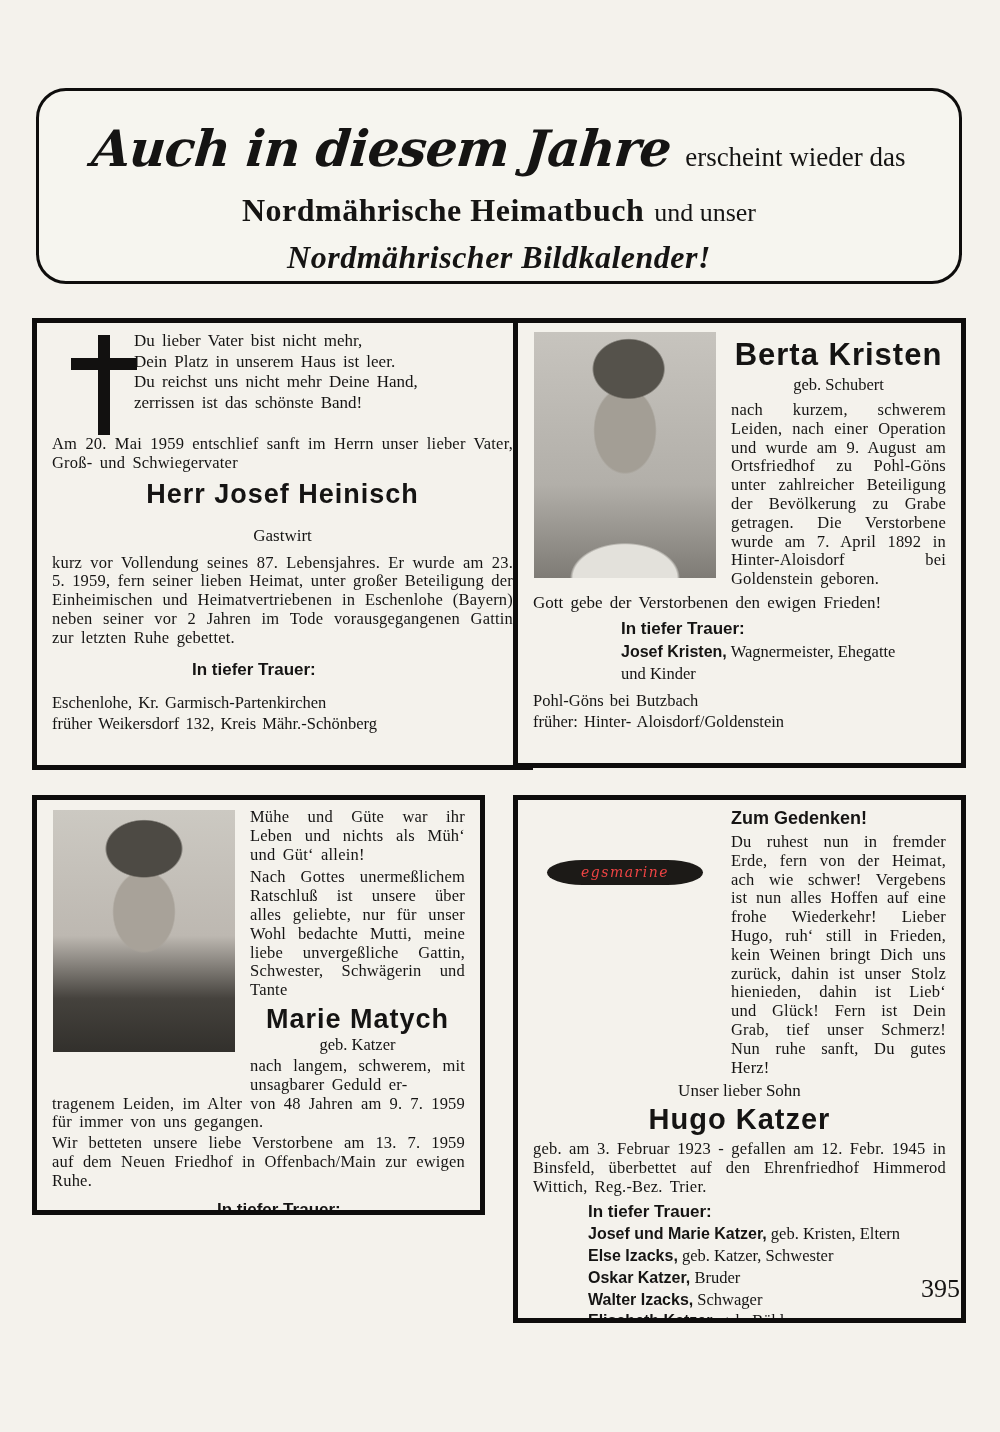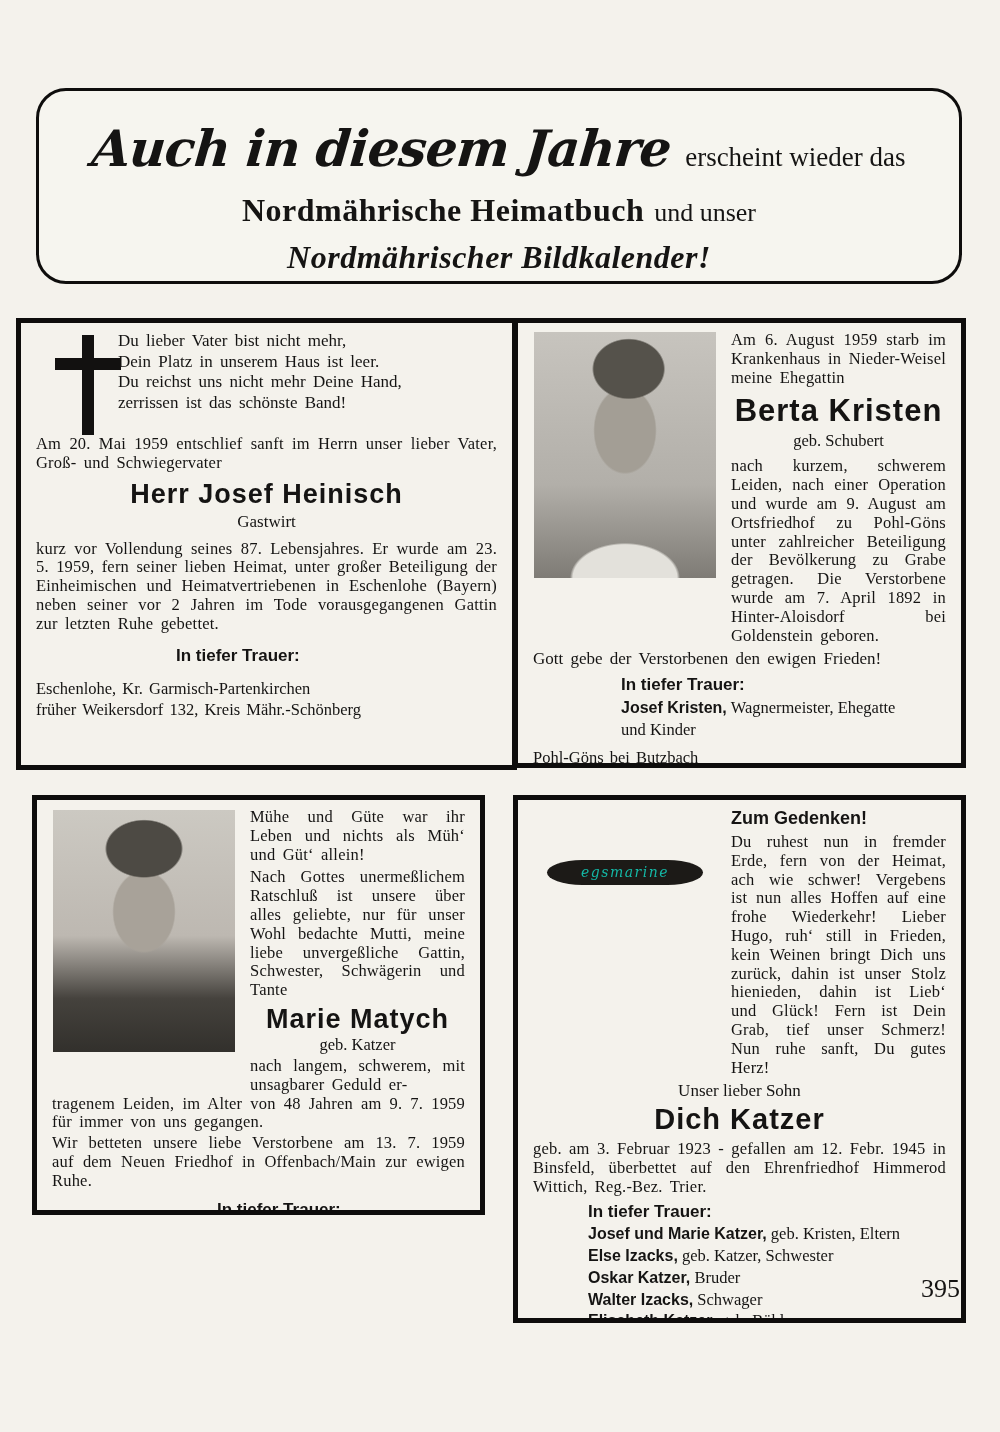--- a/index.html
+++ b/index.html
@@ -32,40 +32,40 @@
   .b-line3{margin-top:10px;font-style:italic;}
 
   
   .ad{
     position:absolute;box-sizing:border-box;
     border:5px solid #0e0d0c;
     padding:8px 15px 4px 15px;
     overflow:hidden;
     background:#f4f2ec;
   }
-  #ad-heinisch{left:16px;top:318px;width:501px;height:452px;}
+  #ad-heinisch{left:32px;top:318px;width:501px;height:452px;}
   #ad-kristen {left:513px;top:318px;width:453px;height:450px;}
   #ad-matych  {left:32px;top:795px;width:453px;height:420px;}
   #ad-katzer  {left:513px;top:795px;width:453px;height:528px;}
 
   .jtext{
     font-size:16.5px;line-height:1.14;text-align:justify;
     word-spacing:3px;letter-spacing:0.2px;margin:0 0 6px 0;
   }
   .sans-bold{font-family:"Liberation Sans", sans-serif;font-weight:700;}
 
   
   .cross{position:absolute;left:34px;top:12px;width:66px;height:100px;}
   .cross::before{content:"";position:absolute;left:27px;top:0;width:12px;height:100px;background:#121110;}
   .cross::after{content:"";position:absolute;left:0;top:23px;width:66px;height:12px;background:#121110;}
 
   .poem{margin-left:82px;min-height:104px;font-size:17px;line-height:1.22;word-spacing:3px;}
   .deceased{
     font-family:"Liberation Sans", sans-serif;font-weight:700;
-    text-align:center;margin:4px 0 2px 0;letter-spacing:1px;
+    text-align:center;margin:4px 0 16px 0;letter-spacing:1px;
   }
   #ad-heinisch .deceased{font-size:27px;}
   .subtitle{text-align:center;font-size:17px;margin-bottom:8px;}
   .trauer{margin:10px 0 10px 140px;font-size:17px;line-height:1.42;}
   .addr{font-size:16.5px;line-height:1.28;word-spacing:2px;}
 
   
   .photo{position:absolute;width:182px;overflow:hidden;}
   #photo-kristen{
     left:16px;top:9px;height:246px;
@@ -90,21 +90,21 @@
     left:16px;top:8px;height:250px;
     background:
       radial-gradient(ellipse 80px 44px at 50% 9%, #242次21e 72%, rgba(0,0,0,0) 74%),
       radial-gradient(ellipse 80px 44px at 50% 9%, #24211e 72%, rgba(0,0,0,0) 74%),
       radial-gradient(ellipse 50px 62px at 50% 44%, #9b958c 58%, rgba(0,0,0,0) 61%),
       linear-gradient(180deg,#b9b6b0 0%,#a8a49e 55%,#3a3833 80%,#2c2a26 100%);
   }
   .cap-band{
     position:absolute;left:7%;top:52px;width:86%;height:25px;
     background:#1c1a17;border-radius:45% / 100%;
-    color:#14b8a6;font-style:italic;font-size:14px;text-align:center;
+    color:#ef4444;font-style:italic;font-size:14px;text-align:center;
     line-height:25px;letter-spacing:1.5px;
     font-family:"DejaVu Serif", serif;
   }
 
   
   .col{margin-left:198px;}
   .col .jtext{margin-bottom:4px;}
   #ad-kristen .deceased{font-size:31px;margin:6px 0 2px 0;}
   #ad-kristen .subtitle{margin-bottom:6px;font-size:16.5px;}
   #ad-kristen .blessing{font-size:17px;word-spacing:3px;margin:4px 0 4px 0;}
@@ -163,21 +163,20 @@
   </div>
   <div class="addr">
     <div>Eschenlohe, Kr. Garmisch-Partenkirchen</div>
     <div>früher Weikersdorf 132, Kreis Mähr.-Schönberg</div>
   </div>
 </section>
 
 <section class="ad" id="ad-kristen">
   <div class="photo" id="photo-kristen"></div>
   <div class="col">
-    <p class="jtext">Am 6. August 1959 starb im Krankenhaus in Nieder-Weisel meine Ehegattin</p>
     <div class="deceased">Berta Kristen</div>
     <div class="subtitle">geb. Schubert</div>
     <p class="jtext">nach kurzem, schwerem Leiden, nach einer Operation und wurde am 9. August am Ortsfriedhof zu Pohl-Göns unter zahlreicher Beteiligung der Bevölkerung zu Grabe getragen. Die Verstorbene wurde am 7. April 1892 in Hinter-Aloisdorf bei Goldenstein geboren.</p>
   </div>
   <div class="blessing">Gott gebe der Verstorbenen den ewigen Frieden!</div>
   <div class="trauer">
     <div class="sans-bold tlabel">In tiefer Trauer:</div>
     <div class="mourner">
       <span class="mname">Josef Kristen,</span>
       <span>Wagnermeister, Ehegatte</span>
@@ -222,21 +221,21 @@
 
 <section class="ad" id="ad-katzer">
   <div class="photo" id="photo-katzer">
     <div class="cap-band">egsmarine</div>
   </div>
   <div class="col">
     <div class="sans-bold gedenken">Zum Gedenken!</div>
     <p class="jtext">Du ruhest nun in fremder Erde, fern von der Heimat, ach wie schwer! Vergebens ist nun alles Hoffen auf eine frohe Wiederkehr! Lieber Hugo, ruh‘ still in Frieden, kein Weinen bringt Dich uns zurück, dahin ist unser Stolz hienieden, dahin ist Lieb‘ und Glück! Fern ist Dein Grab, tief unser Schmerz! Nun ruhe sanft, Du gutes Herz!</p>
   </div>
   <div class="pre-name">Unser lieber Sohn</div>
-  <div class="deceased">Dich Katzer</div>
+  <div class="deceased">Hugo Katzer</div>
   <p class="jtext" style="margin-bottom:0;">geb. am 3. Februar 1923 - gefallen am 12. Febr. 1945 in Binsfeld, überbettet auf den Ehrenfriedhof Himmerod Wittich, Reg.-Bez. Trier.</p>
   <div class="trauer">
     <div class="sans-bold tlabel">In tiefer Trauer:</div>
     <div class="mourner">
       <span class="mname">Josef und Marie Katzer,</span>
       <span>geb. Kristen, Eltern</span>
     </div>
     <div class="mourner">
       <span class="mname">Else Izacks,</span>
       <span>geb. Katzer, Schwester</span>

